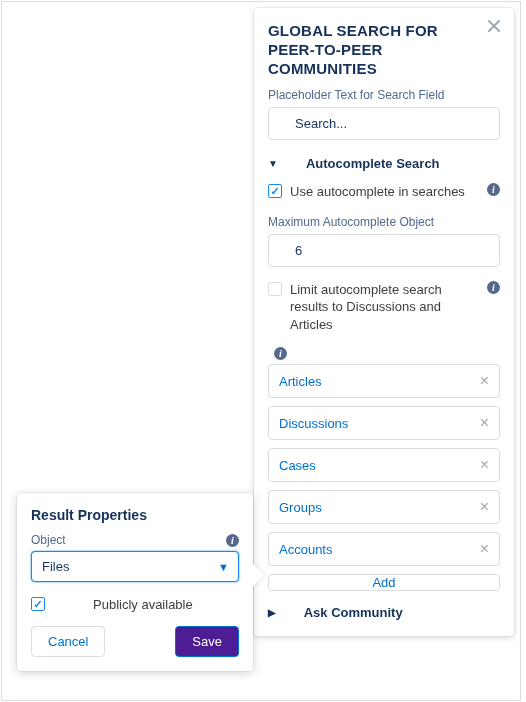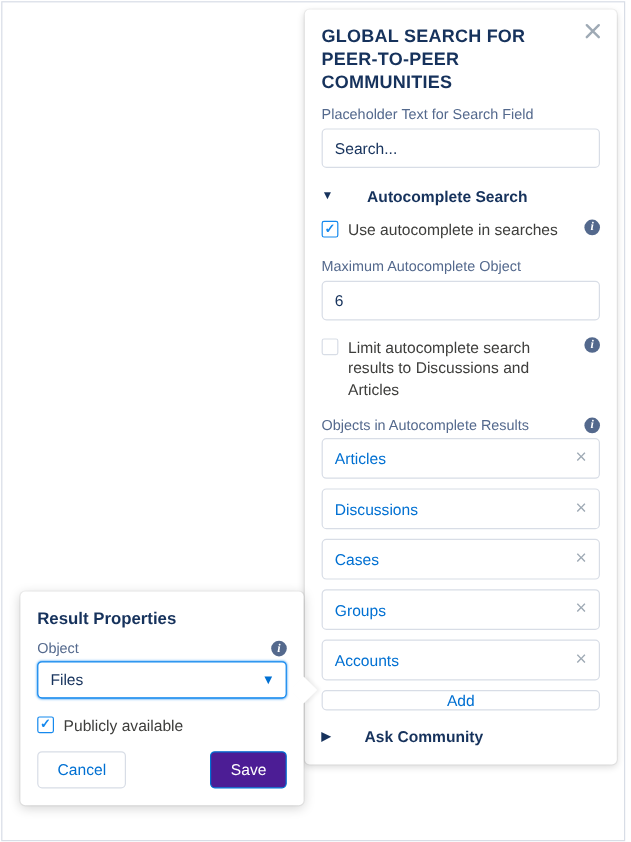--- a/index.html
+++ b/index.html
@@ -51,21 +51,21 @@
   .field-label {
     color: #54698d;
     font-size: 12px;
     margin-top: 10px;
     margin-bottom: 5px;
   }
   .text-input {
     width: 100%;
     border: 1px solid #d8dde6;
     border-radius: 4px;
-    padding: 8px 10px;
+    padding: 8px 26px;
     font-size: 13px;
     color: #16325c;
   }
   .section-header {
     display: flex;
     align-items: center;
     margin-top: 16px;
     cursor: pointer;
     color: #16325c;
     font-weight: 600;
@@ -293,21 +293,20 @@
 
     <div class="row-with-info" style="margin-top:14px;">
       <div class="left">
         <div class="chk"></div>
         <div class="chk-label">Limit autocomplete search results to Discussions and Articles</div>
       </div>
       <span class="info-icon"></span>
     </div>
 
     <div class="obj-label-row">
-      <div class="field-label" style="margin:0;">Objects in Autocomplete Results</div>
       <span class="info-icon"></span>
     </div>
 
     <div class="pill-list">
       <div class="pill">
         <span class="pill-label">Articles</span>
         <span class="pill-remove">×</span>
       </div>
       <div class="pill">
         <span class="pill-label">Discussions</span>
@@ -340,21 +339,21 @@
 
     <div class="popover-label-row">
       <div class="popover-label">Object</div>
       <span class="info-icon"></span>
     </div>
     <div class="sel-wrap">
       <div class="sel">Files</div>
       <span class="sel-caret">▼</span>
     </div>
 
-    <div class="checkbox-row" style="margin-top:14px;">
+    <div class="checkbox-row" style="margin-top:14px;gap:40px;">
       <div class="chk checked"></div>
       <div class="chk-label">Publicly available</div>
     </div>
 
     <div class="popover-actions">
       <div class="btn btn-neutral">Cancel</div>
       <div class="btn btn-brand">Save</div>
     </div>
   </div>
 

